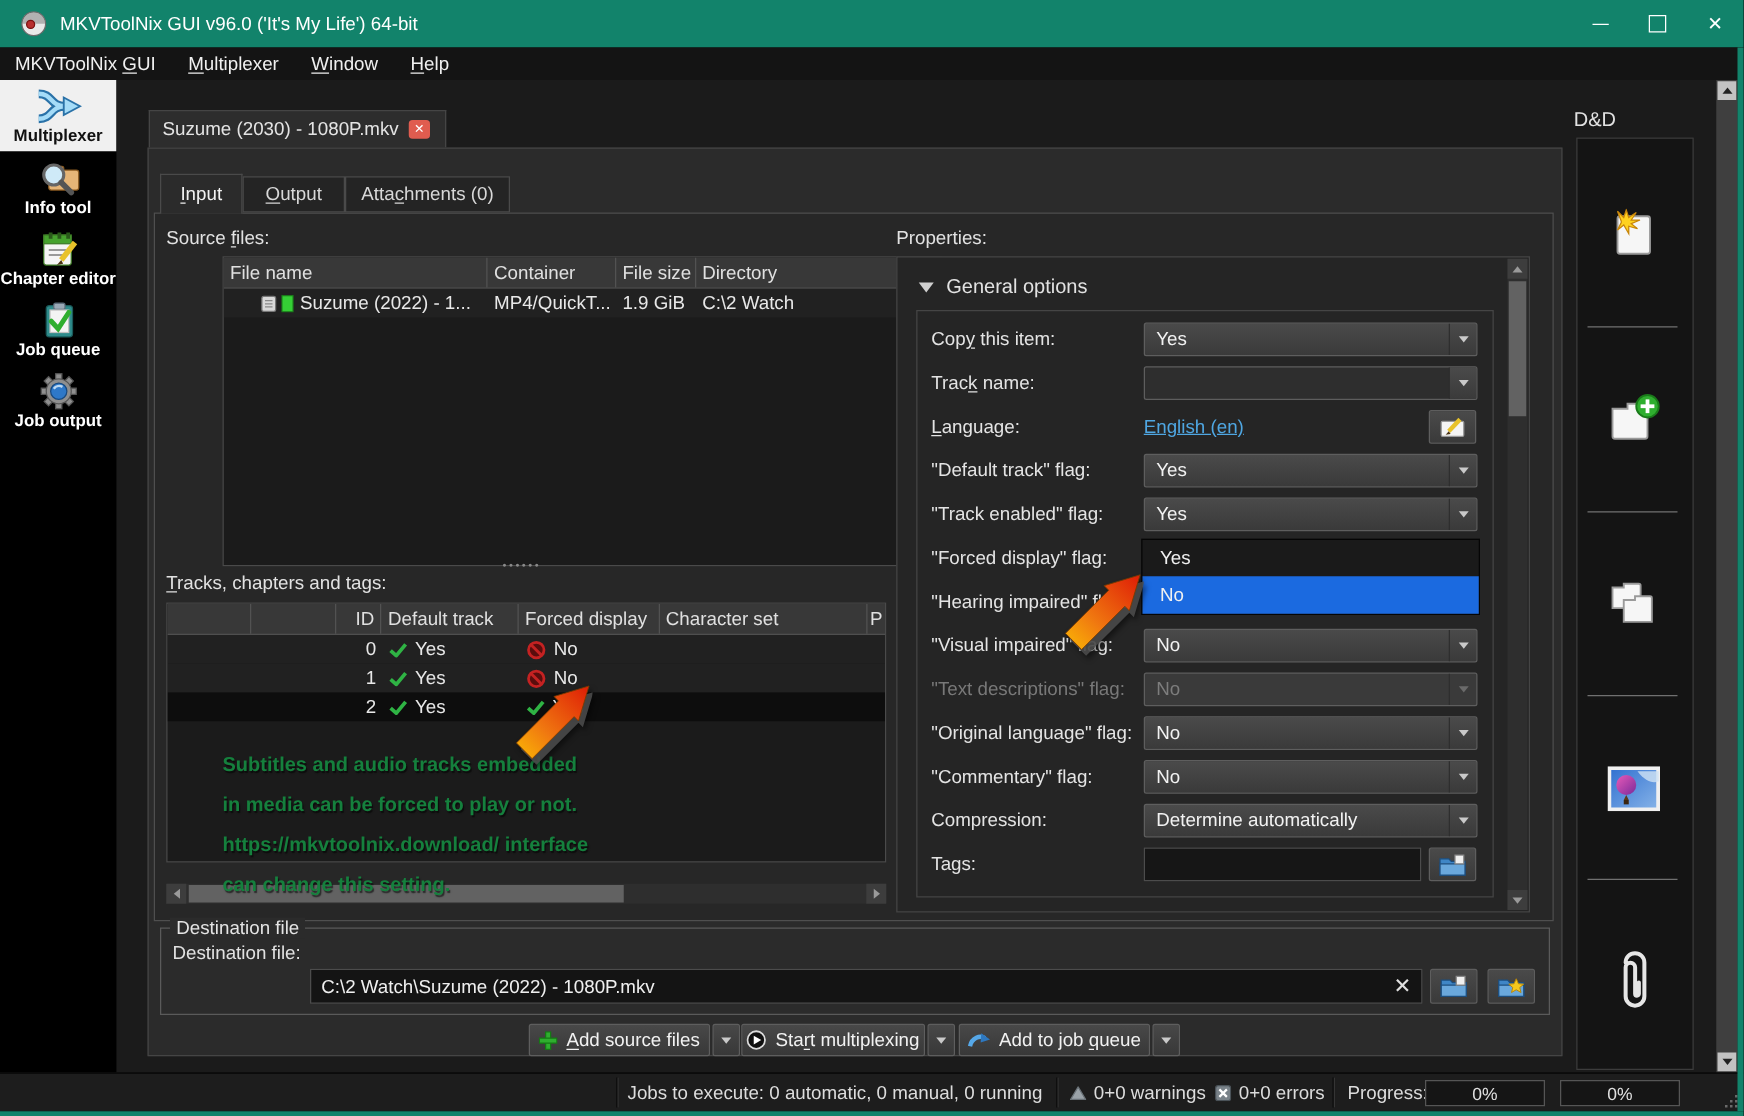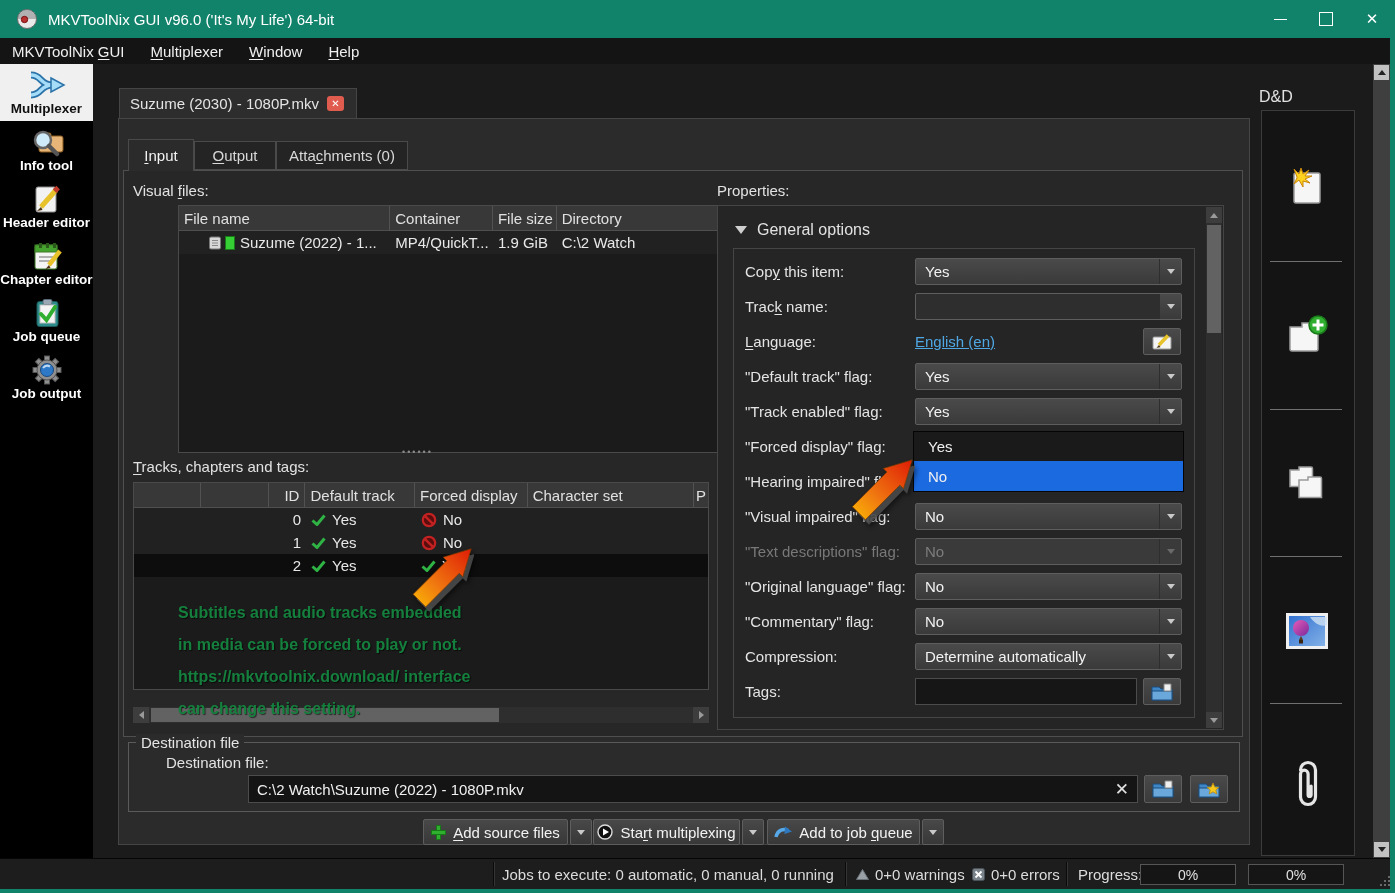--- a/index.html
+++ b/index.html
@@ -145,30 +145,20 @@
     <span class="lab">Multiplexer</span>
   </div>
   <div class="side-item">
     <svg width="40" height="30" viewBox="0 0 40 30">
       <rect x="13" y="6" width="11" height="7" rx="1.5" fill="#d9a05b" stroke="#8a5a20"></rect>
       <rect x="12" y="9" width="24" height="16" rx="2" fill="#e6b577" stroke="#8a5a20"></rect>
       <circle cx="16" cy="13" r="8" fill="#cfeaf8" stroke="#666" stroke-width="2.5"></circle>
       <line x1="22" y1="19" x2="30" y2="27" stroke="#555" stroke-width="4.5" stroke-linecap="round"></line>
     </svg>
     <span class="lab">Info tool</span>
-  </div>
-  <div class="side-item">
-    <svg width="40" height="30" viewBox="0 0 40 30">
-      <rect x="9" y="3" width="20" height="25" rx="2" fill="#f2f2f2" stroke="#8a8a8a"></rect>
-      <line x1="29" y1="6" x2="14" y2="23" stroke="#e8c22a" stroke-width="5"></line>
-      <line x1="29" y1="6" x2="14" y2="23" stroke="#9a7a10" stroke-width="5" stroke-dasharray="1,40"></line>
-      <polygon points="14,23 10,27 15.5,26" fill="#4a3214"></polygon>
-      <rect x="27" y="2.5" width="5" height="5" transform="rotate(46 29 5)" fill="#c0392b"></rect>
-    </svg>
-    <span class="lab">Header editor</span>
   </div>
   <div class="side-item">
     <svg width="40" height="30" viewBox="0 0 40 30">
       <rect x="8" y="4" width="22" height="24" rx="2" fill="#f5f5f5" stroke="#3d7a26"></rect>
       <rect x="8" y="4" width="22" height="7" fill="#46a22e" stroke="#3d7a26"></rect>
       <rect x="12" y="2" width="3" height="5" fill="#2a5a1a"></rect>
         <rect x="19" y="2" width="3" height="5" fill="#2a5a1a"></rect>
         <rect x="26" y="2" width="3" height="5" fill="#2a5a1a"></rect>
       <line x1="12" y1="16" x2="26" y2="16" stroke="#9a9a9a" stroke-width="1.5"></line>
       <line x1="12" y1="20" x2="26" y2="20" stroke="#9a9a9a" stroke-width="1.5"></line>
@@ -217,21 +207,21 @@
 </div>
 <div class="abs itab" style="left:194px;top:141px;width:82px;height:29px;">
   <span><span class="accel">O</span><span>utput</span></span>
 </div>
 <div class="abs itab" style="left:276px;top:141px;width:132px;height:29px;">
   <span><span>Atta</span><span class="accel">c</span><span>hments (0)</span></span>
 </div>
 <div class="abs content-frame"></div>
 
 <span class="panel-label" style="left:133px;top:182px;">
-  <span>Visual </span><span class="accel">f</span><span>iles:</span>
+  <span>Source </span><span class="accel">f</span><span>iles:</span>
 </span>
 <div class="tbl" style="left:133px;top:205px;width:576px;height:248px;margin-left:45px;">
   <div class="thead">
     <div class="th" style="width:212px;">File name</div>
     <div class="th" style="width:103px;">Container</div>
     <div class="th" style="width:64px;">File size</div>
     <div class="th" style="width:197px;border-right:none;">Directory</div>
   </div>
   <div class="trow">
     <div class="td" style="width:212px;">
@@ -491,21 +481,21 @@
         <stop offset="0.45" stop-color="#f07810"></stop>
         <stop offset="1" stop-color="#dd1505"></stop>
   </linearGradient>
     </defs>
   <polygon points="96,4 56,16 61,21 13,69 31,87 79,39 84,44" transform="translate(5,7)" fill="#4d4d4d" opacity="0.85"></polygon>
   <polygon points="96,4 56,16 61,21 13,69 31,87 79,39 84,44" fill="url(#ag2)" stroke="#7a3a00" stroke-width="1"></polygon>
 </svg>
 
 <div class="groupbox" style="left:128px;top:742px;width:1112px;height:70px;"></div>
 <span class="legend" style="left:136px;top:734px;">Destination file</span>
-<span class="panel-label" style="left:138px;top:754px;margin-left:28px;">Destination file:</span>
+<span class="panel-label" style="left:138px;top:754px;">Destination file:</span>
 <div class="textinput" style="left:248px;top:775px;width:890px;height:28px;background:#141414;">
   <span>C:\2 Watch\Suzume (2022) - 1080P.mkv</span>
   <span style="margin-left:auto;color:#e0e0e0;font-size:17px;">✕</span>
 </div>
 <div class="iconbtn" style="left:1144px;top:775px;width:38px;height:28px;">
   <svg width="22" height="18" viewBox="0 0 22 18">
     <path d="M1,4 h7 l2,2 h11 v11 h-20 z" fill="#3f86c6" stroke="#1d4e7e"></path>
     <path d="M1,8 h20 v9 h-20 z" fill="#6aa8dc" stroke="#1d4e7e"></path>
     <polygon points="13,1 20,1 20,8 13,8" fill="#f0f0f0" stroke="#888"></polygon>
   </svg>

